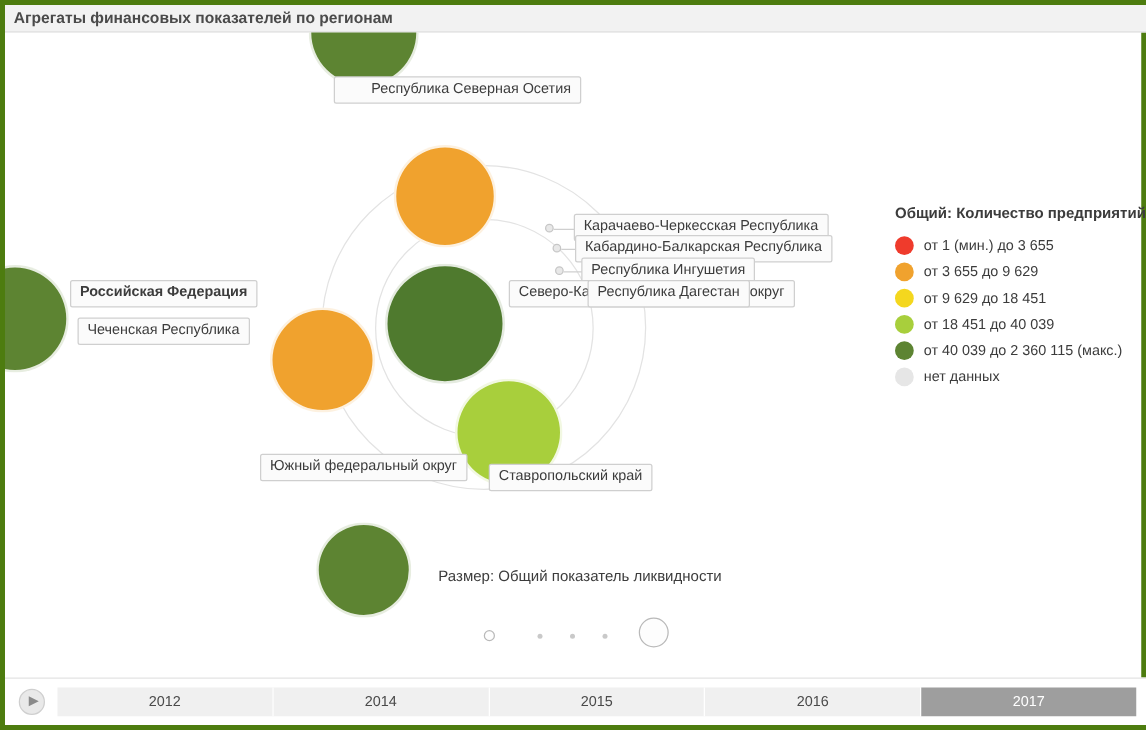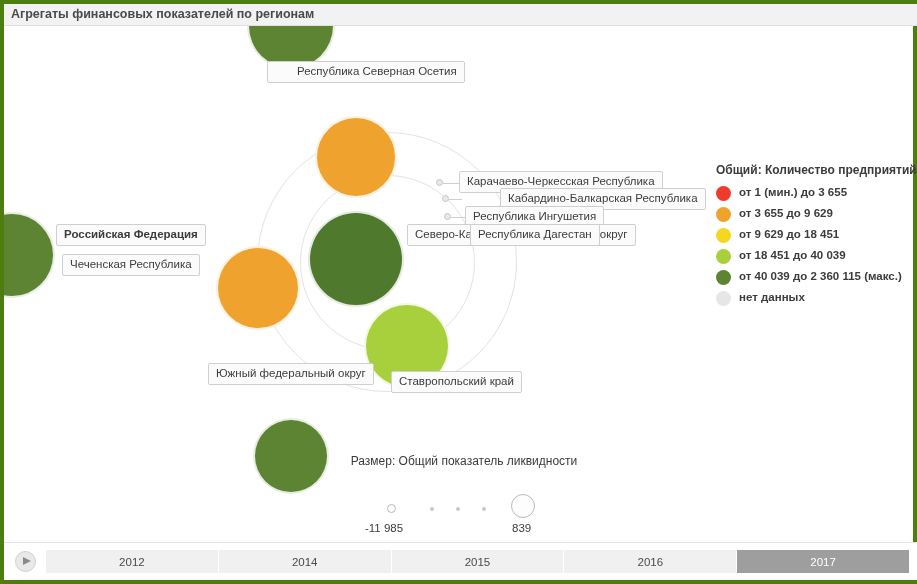--- a/index.html
+++ b/index.html
@@ -96,22 +96,22 @@
   }
   .legend-title {
     font-size: 12px;
     color: #3c3c3c;
     font-weight: bold;
     margin-bottom: 9px;
     white-space: nowrap;
   }
   .legend-row {
     display: flex;
+    align-items: center;
     height: 21px;
-    font-weight: bold;
   }
   .legend-swatch {
     width: 15px; height: 15px;
     border-radius: 50%;
     margin-right: 8px;
     flex: 0 0 auto;
   }
   .legend-label {
     font-size: 11.5px;
     color: #3c3c3c;
@@ -247,21 +247,21 @@
 
     <div class="lbl" style="left:263px; top:35px;padding-left:29px;">Республика Северная Осетия</div>
 
 
     <div class="lbl" style="left:52px; top:198px;font-weight:bold;">Российская Федерация</div>
 
     <div class="lbl" style="left:58px; top:228px;">Чеченская Республика</div>
 
     <div class="lbl" style="left:455px; top:145px;">Карачаево-Черкесская Республика</div>
 
-    <div class="lbl" style="left:456px; top:162px;margin-left:40px;">Кабардино-Балкарская Республика</div>
+    <div class="lbl" style="left:456px; top:162px;">Кабардино-Балкарская Республика</div>
 
     <div class="lbl" style="left:461px; top:180px;">Республика Ингушетия</div>
 
     <div class="lbl" style="left:403px; top:198px;">Северо-Кавказский федеральный округ</div>
 
     <div class="lbl" style="left:466px; top:198px;">Республика Дагестан</div>
 
     <div class="lbl" style="left:184px; top:337px;margin-left:20px;">Южный федеральный округ</div>
 
     <div class="lbl" style="left:387px; top:345px;">Ставропольский край</div>
@@ -296,24 +296,20 @@
     </div>
 
     <div class="size-legend">
       <div class="cap">Размер: Общий показатель ликвидности</div>
       <div class="size-row">
         <span class="size-circ" style="left:53px; top:22px; width:9px; height:9px;"></span>
         <span class="size-dot" style="left:96px; top:25px; width:4px; height:4px;"></span>
         <span class="size-dot" style="left:122px; top:25px; width:4px; height:4px;"></span>
         <span class="size-dot" style="left:148px; top:25px; width:4px; height:4px;"></span>
         <span class="size-circ" style="left:177px; top:12px; width:24px; height:24px;"></span>
-      </div>
-      <div class="size-ticks">
-        <span style="left:31px;">-11 985</span>
-        <span style="left:178px;">839</span>
       </div>
     </div>
 
   </div>
 
   <div class="timeline">
     <div class="play-btn"></div>
     <div class="track">
       <div class="tick">2012</div>
       <div class="tick">2014</div>

